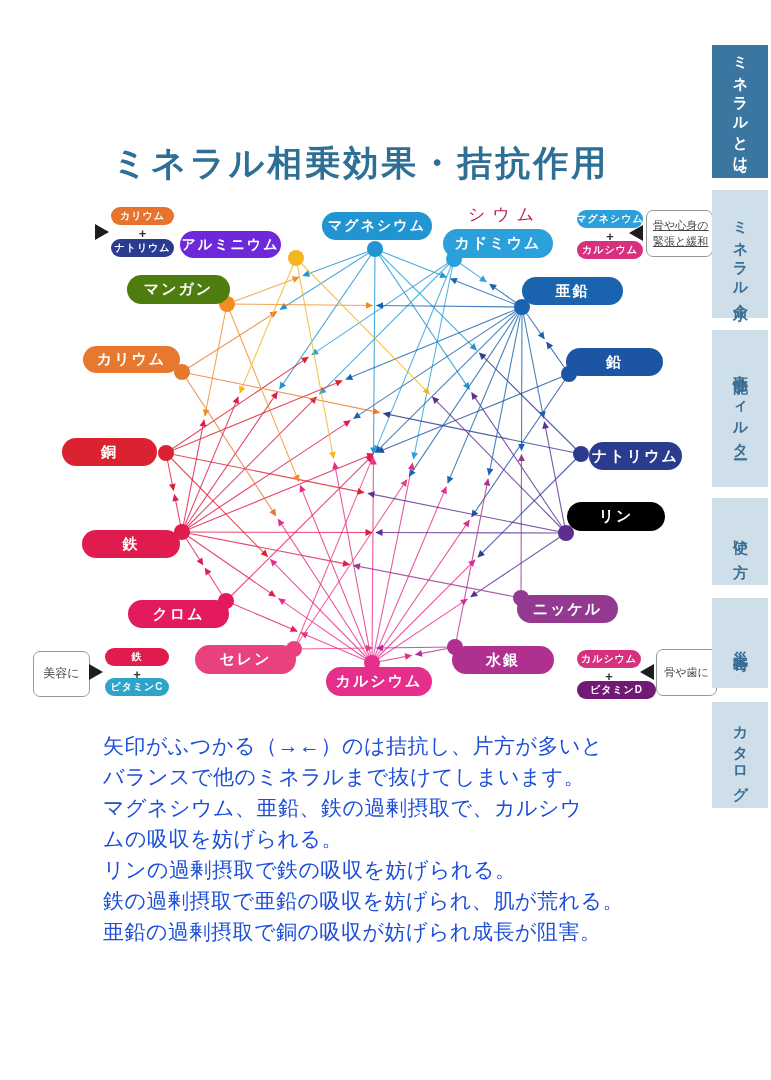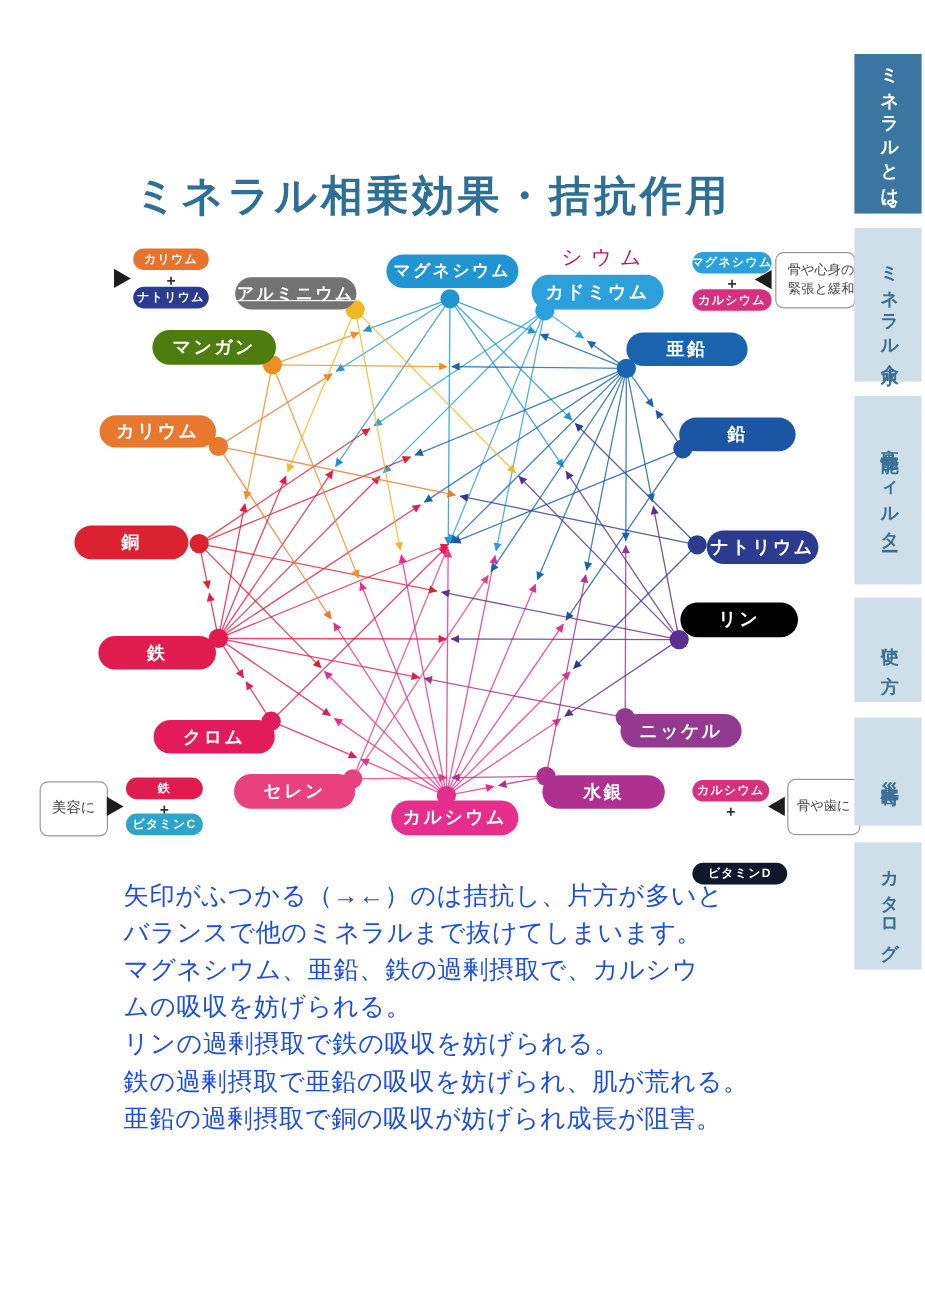--- a/index.html
+++ b/index.html
@@ -244,48 +244,48 @@
       <div class="pill" style="left: 567px; top: 502px; width: 98px; height: 29px; background: #000000;">リン</div>
       <div class="pill" style="left: 517px; top: 595px; width: 101px; height: 28px; background: rgb(147, 57, 143);">ニッケル</div>
       <div class="pill" style="left: 452px; top: 646px; width: 102px; height: 28px; background: rgb(176, 48, 143);">水銀</div>
       <div class="pill" style="left: 326px; top: 667px; width: 106px; height: 29px; background: rgb(230, 46, 141);">カルシウム</div>
       <div class="pill" style="left: 195px; top: 645px; width: 101px; height: 29px; background: rgb(232, 65, 125);">セレン</div>
       <div class="pill" style="left: 128px; top: 600px; width: 101px; height: 28px; background: rgb(227, 26, 92);">クロム</div>
       <div class="pill" style="left: 82px; top: 530px; width: 98px; height: 28px; background: rgb(224, 27, 77);">鉄</div>
       <div class="pill" style="left: 62px; top: 438px; width: 95px; height: 28px; background: rgb(219, 34, 48);">銅</div>
       <div class="pill" style="left: 83px; top: 346px; width: 97px; height: 27px; background: rgb(232, 120, 46);">カリウム</div>
       <div class="pill" style="left: 127px; top: 275px; width: 103px; height: 29px; background: #4d7c0f;">マンガン</div>
-      <div class="pill" style="left: 196px; top: 231px; width: 101px; height: 27px; background: #737373; font-size: 14px; text-decoration: underline;">アルミニウム</div>
+      <div class="pill" style="left: 180px; top: 231px; width: 101px; height: 27px; background: #6d28d9; font-size: 14px;">アルミニウム</div>
     </div>
 
   <div class="tri-right" style="left:95px;top:224px;"></div>
   <div class="mini-pill" style="left: 111px; top: 207px; width: 63px; height: 18px; background: rgb(232, 115, 44);">カリウム</div>
   <div class="plus" style="left:111px;top:227px;width:63px;">+</div>
   <div class="mini-pill" style="left: 111px; top: 239px; width: 63px; height: 18px; background: rgb(43, 59, 143);">ナトリウム</div>
 
   <div class="mini-pill" style="left: 577px; top: 210px; width: 66px; height: 18px; background: rgb(43, 160, 218);">マグネシウム</div>
   <div class="plus" style="left:577px;top:230px;width:66px;">+</div>
   <div class="mini-pill" style="left: 577px; top: 241px; width: 66px; height: 18px; background: rgb(214, 48, 127);">カルシウム</div>
   <div class="tri-left" style="left:629px;top:225px;"></div>
-  <div class="co-box" style="left:646px;top:210px;width:67px;height:47px;align-items:flex-end;padding-left:6px;box-sizing:border-box;">
+  <div class="co-box" style="left:646px;top:210px;width:67px;height:47px;align-items:flex-start;padding-left:6px;box-sizing:border-box;text-decoration:underline;">
     <div>骨や心身の</div>
     <div>緊張と緩和</div>
   </div>
 
   <div class="co-box" style="left:33px;top:651px;width:55px;height:44px;font-size:12px;">
     <div>美容に</div>
   </div>
   <div class="tri-right" style="left:89px;top:664px;"></div>
   <div class="mini-pill" style="left: 105px; top: 648px; width: 64px; height: 18px; background: rgb(224, 27, 77);">鉄</div>
   <div class="plus" style="left:105px;top:668px;width:64px;">+</div>
   <div class="mini-pill" style="left: 105px; top: 678px; width: 64px; height: 18px; background: rgb(45, 164, 200);">ビタミンC</div>
 
   <div class="mini-pill" style="left: 577px; top: 650px; width: 64px; height: 18px; background: rgb(214, 48, 127);">カルシウム</div>
   <div class="plus" style="left:577px;top:670px;width:64px;">+</div>
-  <div class="mini-pill" style="left: 577px; top: 681px; width: 79px; height: 18px; background: #0f172a; margin-top: 38px;">ビタミンD</div>
+  <div class="mini-pill" style="left: 577px; top: 681px; width: 79px; height: 18px; background: #701a75;">ビタミンD</div>
   <div class="tri-left" style="left:640px;top:664px;"></div>
   <div class="co-box" style="left:656px;top:649px;width:59px;height:45px;">
     <div>骨や歯に</div>
   </div>
 
   <nav>
     <div class="sidebar-tab active" style="top:45px;height:133px;">
         <span class="v">ミネラルとは?</span>
       </div>
     <div class="sidebar-tab" style="top:190px;height:128px;">

